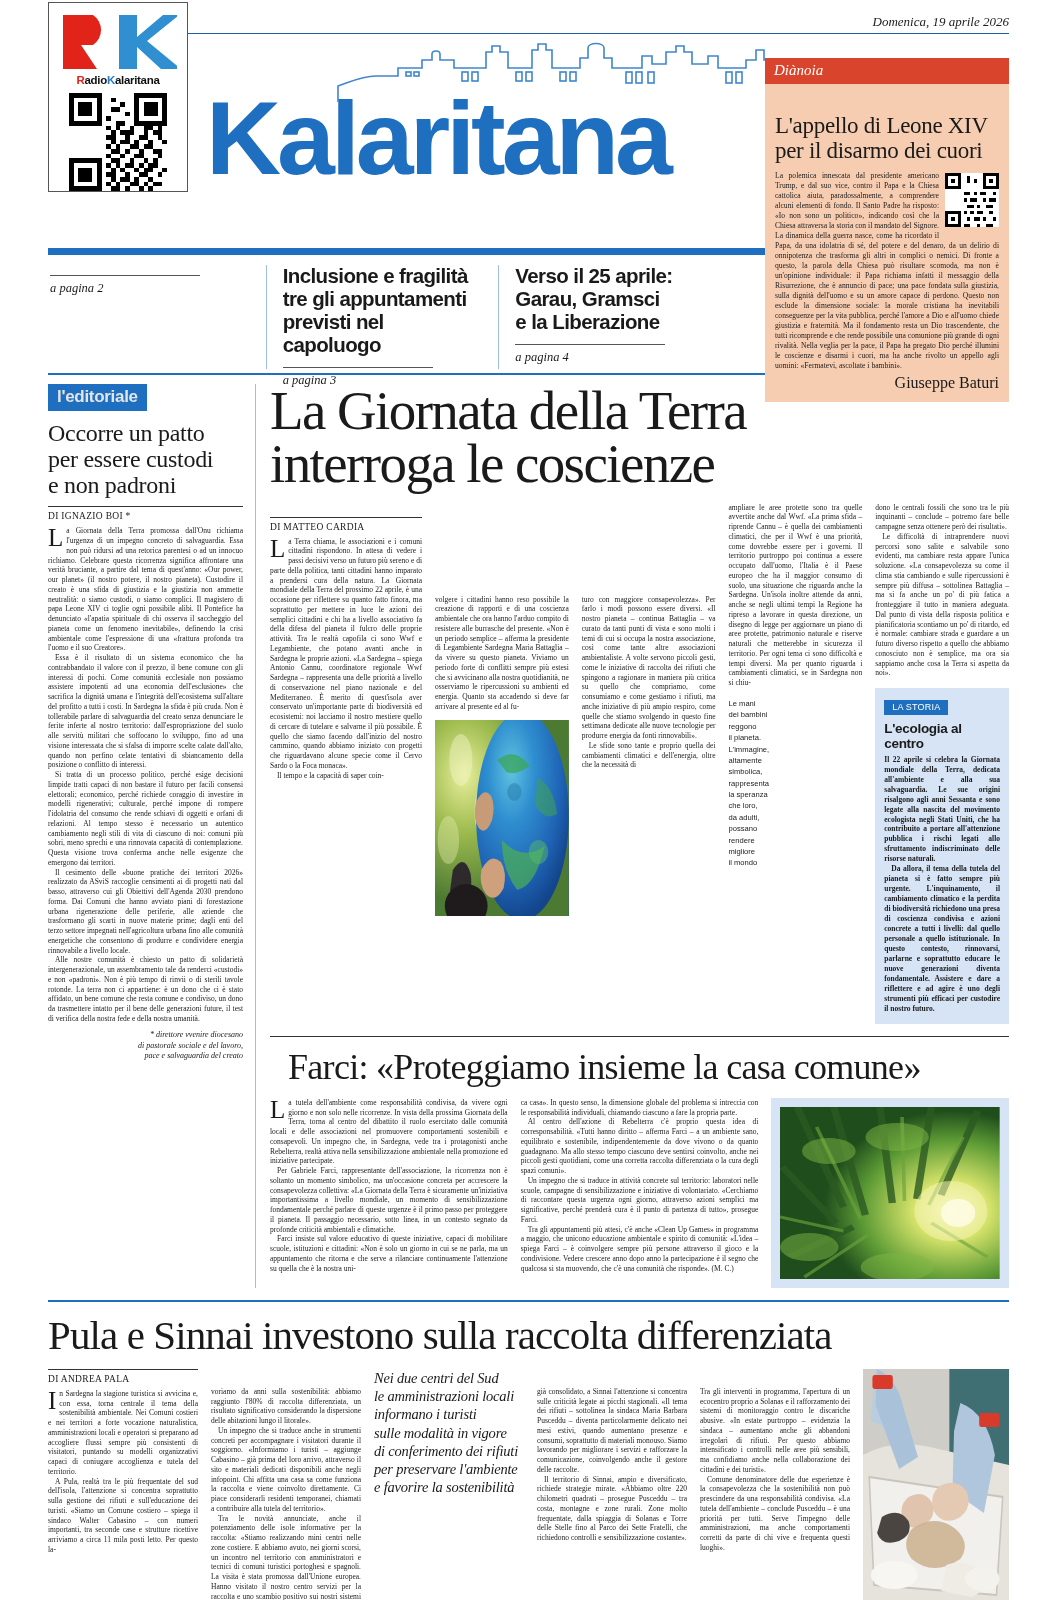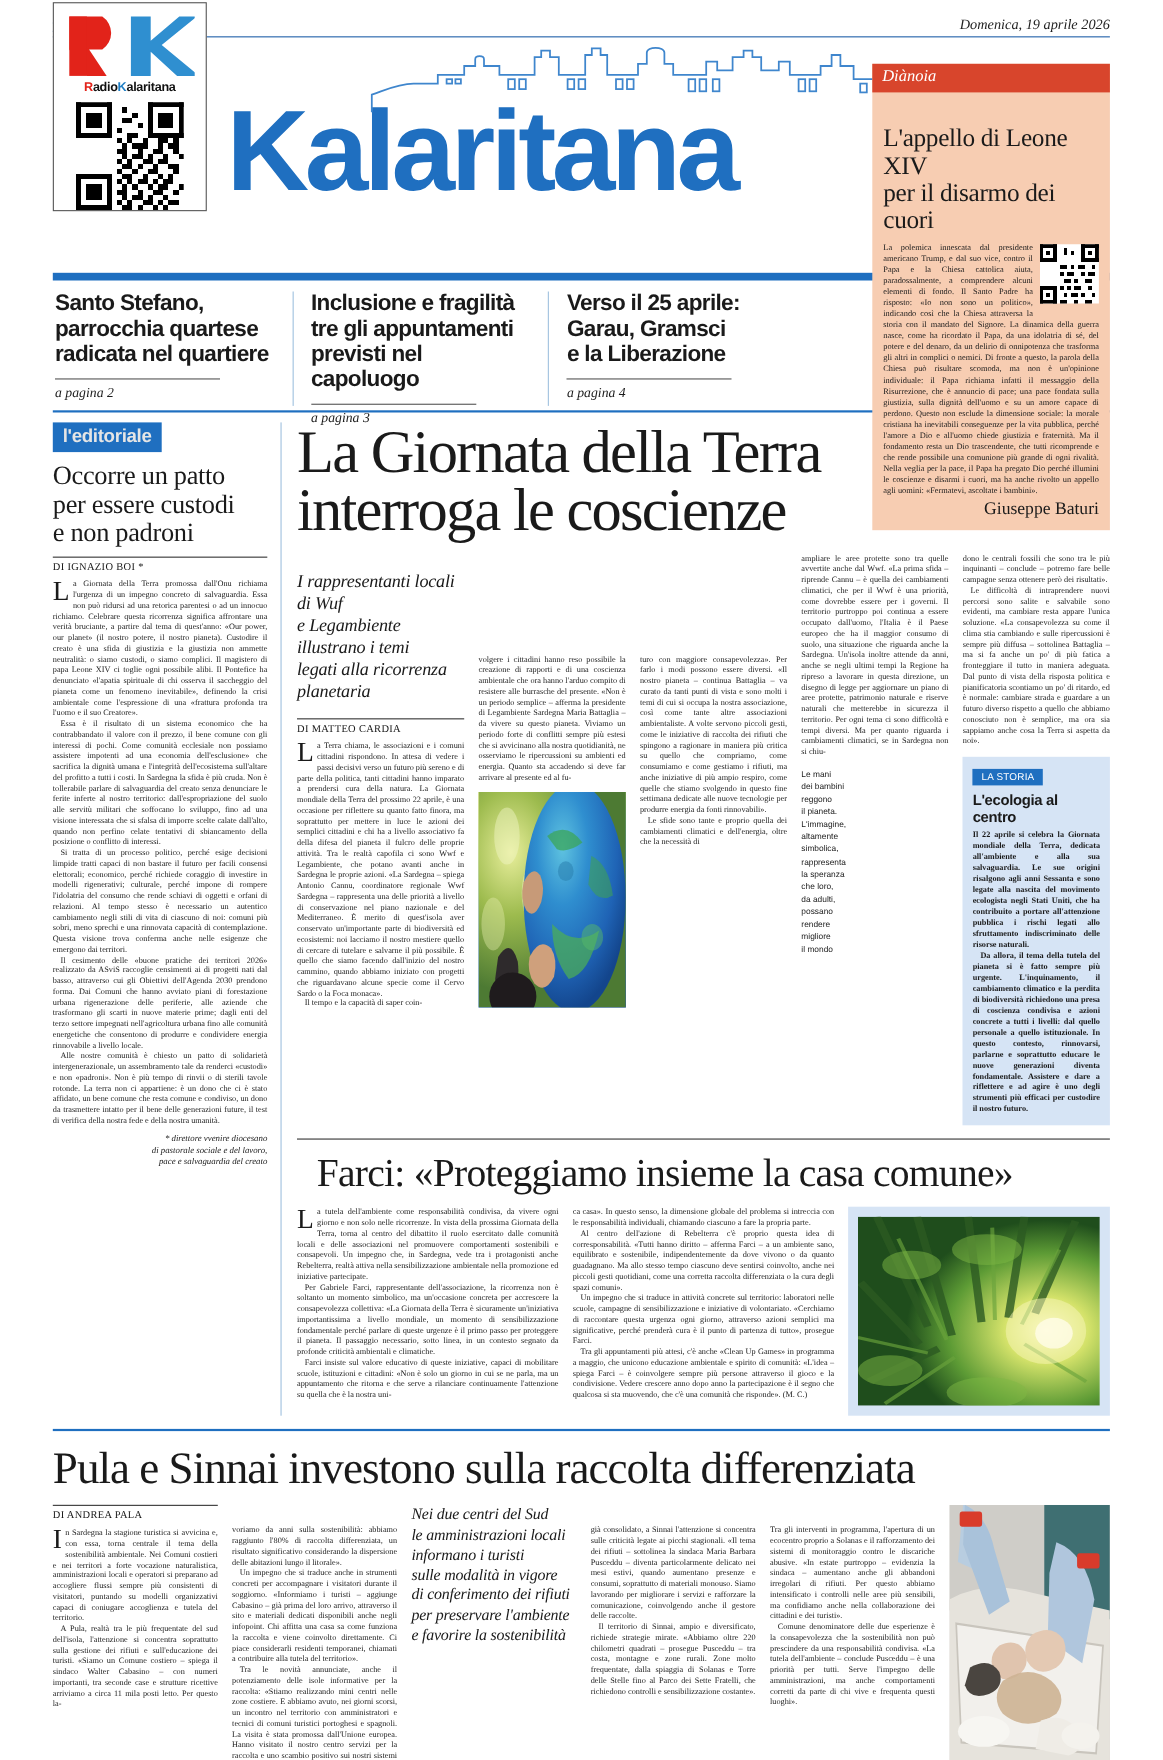--- a/index.html
+++ b/index.html
@@ -52,21 +52,21 @@
   .teaser-row { display:flex; margin-top:10px; height:104px; }
   .teaser { flex:1; padding:0 16px; border-left:1.2px solid #9fc0de; }
   .teaser:first-child { border-left:none; padding-left:2px; }
   .teaser h3 { font-family:"Liberation Sans", sans-serif; font-weight:bold;
                font-size:20.5px; line-height:1.12; margin:0; letter-spacing:-0.6px; }
   .teaser .pg { font-style:italic; font-size:12.5px; margin-top:10px;
                 padding-top:5px; border-top:1px solid #555; display:inline-block;
                 min-width:150px; }
 
   
-  .dianoia { position:absolute; right:48px; top:58px; width:216px;
+  .dianoia { position:absolute; right:48px; top:58px; width:244px;
              background:#f7cdb2; border-top:0; }
   .dianoia .bar { background:#d8452c; color:#fff; font-style:italic;
                   font-family:"Liberation Serif", serif; font-size:15px;
                   padding:4px 9px 5px; font-weight:normal; }
   .dianoia .inner { padding:8px 10px 10px;margin-top:22px; }
   .dianoia h2 { font-size:23px; line-height:1.08; margin:0 0 7px;
                 font-weight:normal; letter-spacing:-0.3px; }
   .dianoia p { font-size:7.6px; line-height:1.32; margin:0; text-align:justify;
                hyphens:auto; }
   .dianoia .sig { text-align:right; font-weight:normal; font-size:16px;
@@ -286,23 +286,20 @@
           </svg>
         </span>
       </div>
     </div>
   </div>
 
   <div class="mast-rule"></div>
 
   <div class="teaser-row">
     <div class="teaser">
-      <h3 style="white-space: pre-line;">Santo Stefano,
-parrocchia quartese
-radicata nel quartiere</h3>
       <div class="pg">a pagina 2</div>
     </div>
     <div class="teaser">
       <h3 style="white-space: pre-line;">Inclusione e fragilità
 tre gli appuntamenti
 previsti nel capoluogo</h3>
       <div class="pg">a pagina 3</div>
     </div>
     <div class="teaser">
       <h3 style="white-space: pre-line;">Verso il 25 aprile:
@@ -390,23 +387,20 @@
     </div>
 
     <div class="col-body">
 
       <h1 class="head-main" style="white-space: pre-line;">La Giornata della Terra
 interroga le coscienze</h1>
 
       <div class="art-cols">
 
         <div class="acol w-narrow">
-          <p class="stand" style="white-space: pre-line;">I rappresentanti locali di Wuf
-e Legambiente illustrano i temi
-legati alla ricorrenza planetaria</p>
           <div class="byline" style="margin-top:14px">DI MATTEO CARDIA</div>
           <p class="body-txt dropcap">La Terra chiama, le associazioni e i comuni cittadini rispondono. In attesa di vedere i passi decisivi verso un futuro più sereno e di parte della politica, tanti cittadini hanno imparato a prendersi cura della natura. La Giornata mondiale della Terra del prossimo 22 aprile, è una occasione per riflettere su quanto fatto finora, ma soprattutto per mettere in luce le azioni dei semplici cittadini e chi ha a livello associativo fa della difesa del pianeta il fulcro delle proprie attività. Tra le realtà capofila ci sono Wwf e Legambiente, che potano avanti anche in Sardegna le proprie azioni. «La Sardegna – spiega Antonio Cannu, coordinatore regionale Wwf Sardegna – rappresenta una delle priorità a livello di conservazione nel piano nazionale e del Mediterraneo. È merito di quest'isola aver conservato un'importante parte di biodiversità ed ecosistemi: noi lacciamo il nostro mestiere quello di cercare di tutelare e salvarne il più possibile. È quello che siamo facendo dall'inizio del nostro cammino, quando abbiamo iniziato con progetti che riguardavano alcune specie come il Cervo Sardo o la Foca monaca».</p>
           <p class="body-txt">Il tempo e la capacità di saper coin-</p>
         </div>
 
         <div class="acol">
           <div style="height:92px"></div>
           <p class="body-txt">volgere i cittadini hanno reso possibile la creazione di rapporti e di una coscienza ambientale che ora hanno l'arduo compito di resistere alle burrasche del presente. «Non è un periodo semplice – afferma la presidente di Legambiente Sardegna Maria Battaglia – da vivere su questo pianeta. Viviamo un periodo forte di conflitti sempre più estesi che si avvicinano alla nostra quotidianità, ne osserviamo le ripercussioni su ambienti ed energia. Quanto sta accadendo si deve far arrivare al presente ed al fu-</p>
           <div class="photo" style="margin-top:8px;height:196px;background:
                 linear-gradient(150deg,#b8c93f 0%,#7fae3a 24%,#3e7fae 52%,#2b66a8 78%,#1f4f8f 100%);">

